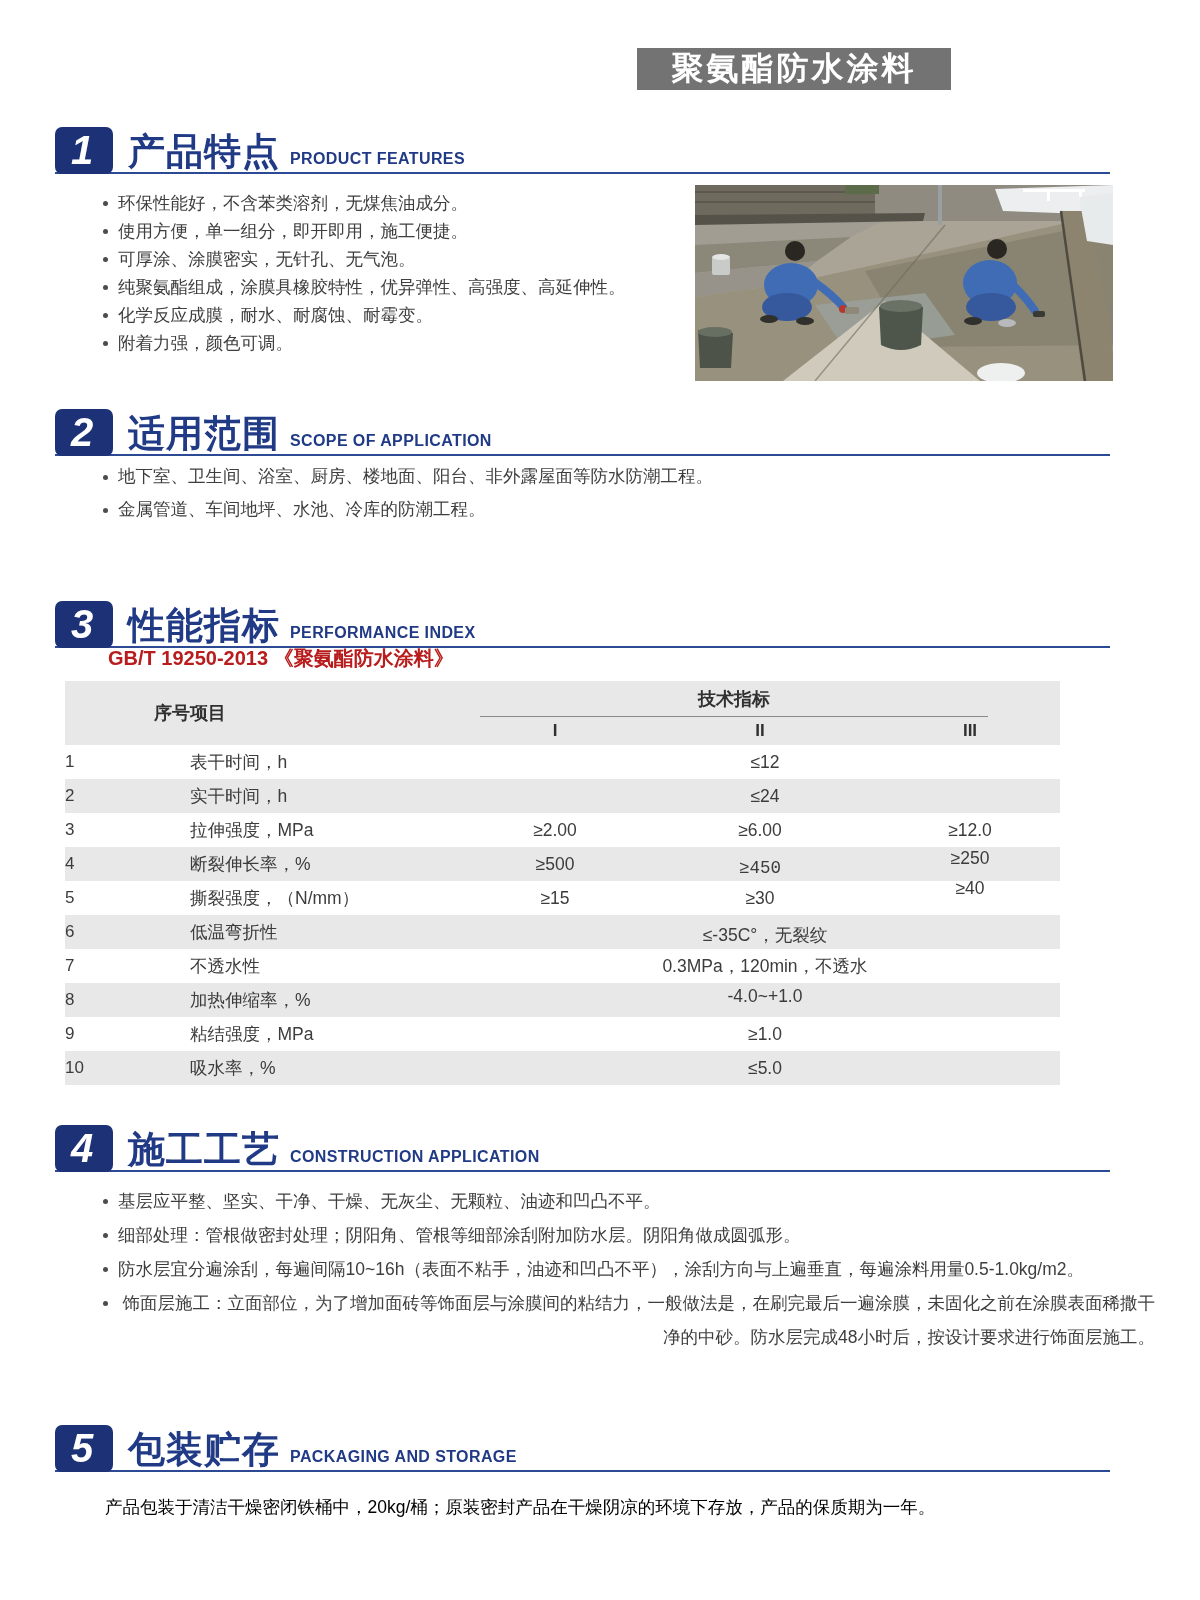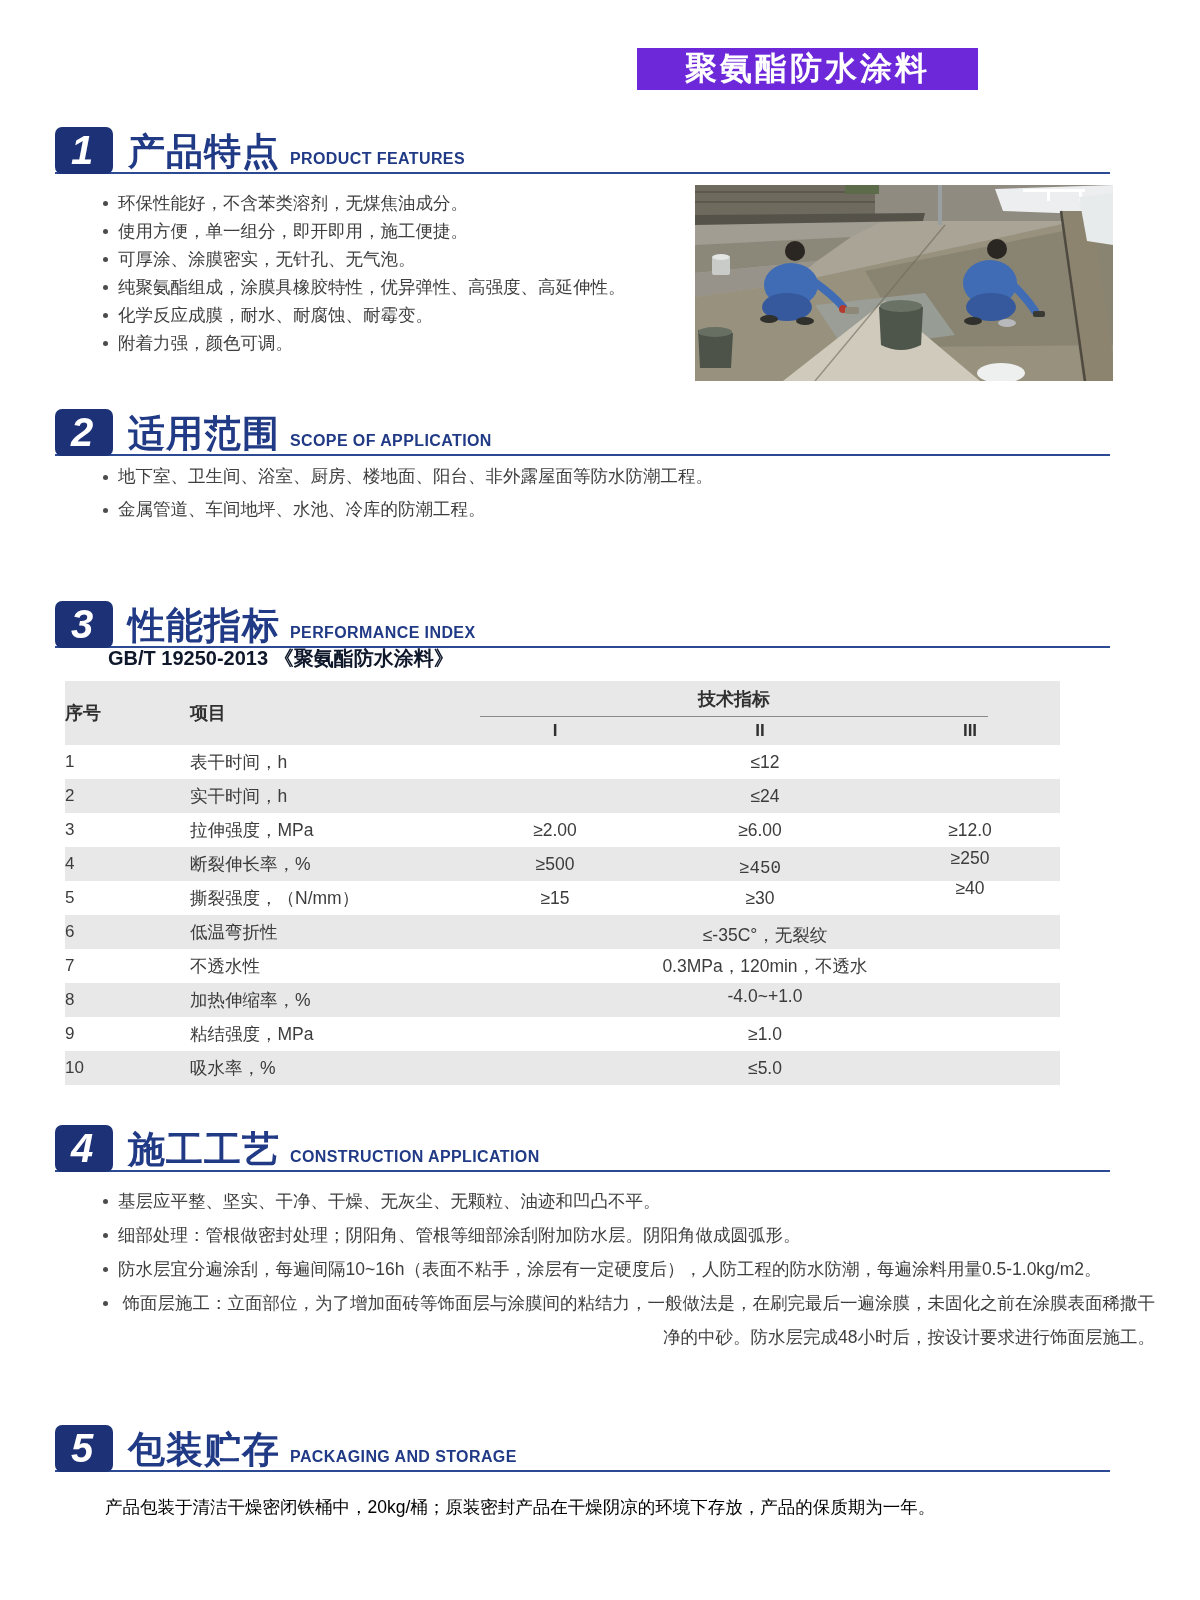--- a/index.html
+++ b/index.html
@@ -1,20 +1,20 @@
 <!DOCTYPE html>
 <html><head>
 <meta charset="utf-8">
 <style>
   html,body{margin:0;padding:0;background:#fff;}
   .page{position:relative;width:1200px;height:1600px;background:#ffffff;overflow:hidden;
         font-family:"Liberation Sans","DejaVu Sans",sans-serif;color:#3e3e3e;}
 
   
-  .banner{position:absolute;left:637px;top:48px;width:341px;height:42px;background:#6d28d9;
+  .banner{position:absolute;left:637px;top:48px;width:314px;height:42px;background:#737373;
           color:#ffffff;font-size:32px;font-weight:bold;letter-spacing:3px;
           display:flex;align-items:center;justify-content:center;}
 
   
   .sec-head{position:absolute;left:55px;width:1055px;display:flex;align-items:flex-end;
             border-bottom:2px solid #2c4a94;height:50px;}
   .num{width:58px;height:47px;background:#1d3176;border-radius:7px;color:#fff;
        font-size:40px;font-weight:bold;font-style:italic;display:flex;align-items:center;
        justify-content:center;margin-bottom:-2px;padding-right:4px;box-sizing:border-box;}
   .zh{font-size:37px;font-weight:bold;color:#213a86;margin-left:15px;line-height:1;
@@ -30,29 +30,29 @@
   .b2{left:103px;top:463px;width:1010px;}
   .b2 li{line-height:27px;margin-bottom:6px;}
   .b4{left:103px;top:1184px;width:1052px;}
   .b4 li{line-height:34px;}
   .b4 .dot{margin-top:15px;}
 
   
   .photo{position:absolute;left:695px;top:185px;width:418px;height:196px;overflow:hidden;}
 
   
-  .standard{position:absolute;left:108px;top:645px;font-size:20px;font-weight:bold;color:#0f172a;}
+  .standard{position:absolute;left:108px;top:645px;font-size:20px;font-weight:bold;color:#b91c1c;}
 
   
   table.perf{position:absolute;left:65px;top:681px;width:995px;border-collapse:collapse;
              table-layout:fixed;font-size:17.5px;color:#3c3c3c;}
   table.perf col.c-no{width:125px;} table.perf col.c-item{width:280px;}
   table.perf col.c-v1{width:170px;} table.perf col.c-v2{width:240px;} table.perf col.c-v3{width:180px;}
   table.perf thead th{background:#e8e8e9;font-weight:bold;color:#303030;padding:0;}
-  th.h-no{text-align:left;padding-left:36px;font-size:18px;}
+  th.h-no{text-align:right;padding-left:36px;font-size:18px;}
   th.h-item{text-align:left;padding-left:35px;font-size:18px;}
   th.h-tech{height:34px;vertical-align:bottom;}
   th.h-tech .tech-inner{margin:0 72px 0 10px;border-bottom:1px solid #8a8a8a;
                         padding:6px 0 5px 0;text-align:center;font-size:18px;}
   tr.h-levels th{height:28px;font-size:17px;font-weight:bold;text-align:center;vertical-align:middle;}
   table.perf tbody td{height:34px;padding:0;vertical-align:middle;}
   table.perf tbody tr:nth-child(even) td{background:#e8e8e9;}
   td.no{text-align:left;padding-left:38px;font-size:17px;}
   td.item{text-align:left;padding-left:35px;}
   td.val{text-align:center;}
@@ -296,21 +296,21 @@
     <li>
         <span class="dot"></span>
         <span>基层应平整、坚实、干净、干燥、无灰尘、无颗粒、油迹和凹凸不平。</span>
       </li>
     <li>
         <span class="dot"></span>
         <span>细部处理：管根做密封处理；阴阳角、管根等细部涂刮附加防水层。阴阳角做成圆弧形。</span>
       </li>
     <li>
         <span class="dot"></span>
-        <span>防水层宜分遍涂刮，每遍间隔10~16h（表面不粘手，涂层有一定硬度后），人防工程的防水防潮，每遍涂料用量0.5-1.0kg/m2。</span>
+        <span>防水层宜分遍涂刮，每遍间隔10~16h（表面不粘手，油迹和凹凸不平），涂刮方向与上遍垂直，每遍涂料用量0.5-1.0kg/m2。</span>
       </li>
     <li>
         <span class="dot"></span>
         <span>饰面层施工：立面部位，为了增加面砖等饰面层与涂膜间的粘结力，一般做法是，在刷完最后一遍涂膜，未固化之前在涂膜表面稀撒干净的中砂。防水层完成48小时后，按设计要求进行饰面层施工。</span>
       </li>
   </ul>
 
   <div class="sec-head hd5">
     <div class="num">5</div>
     <div class="zh">包装贮存</div>

